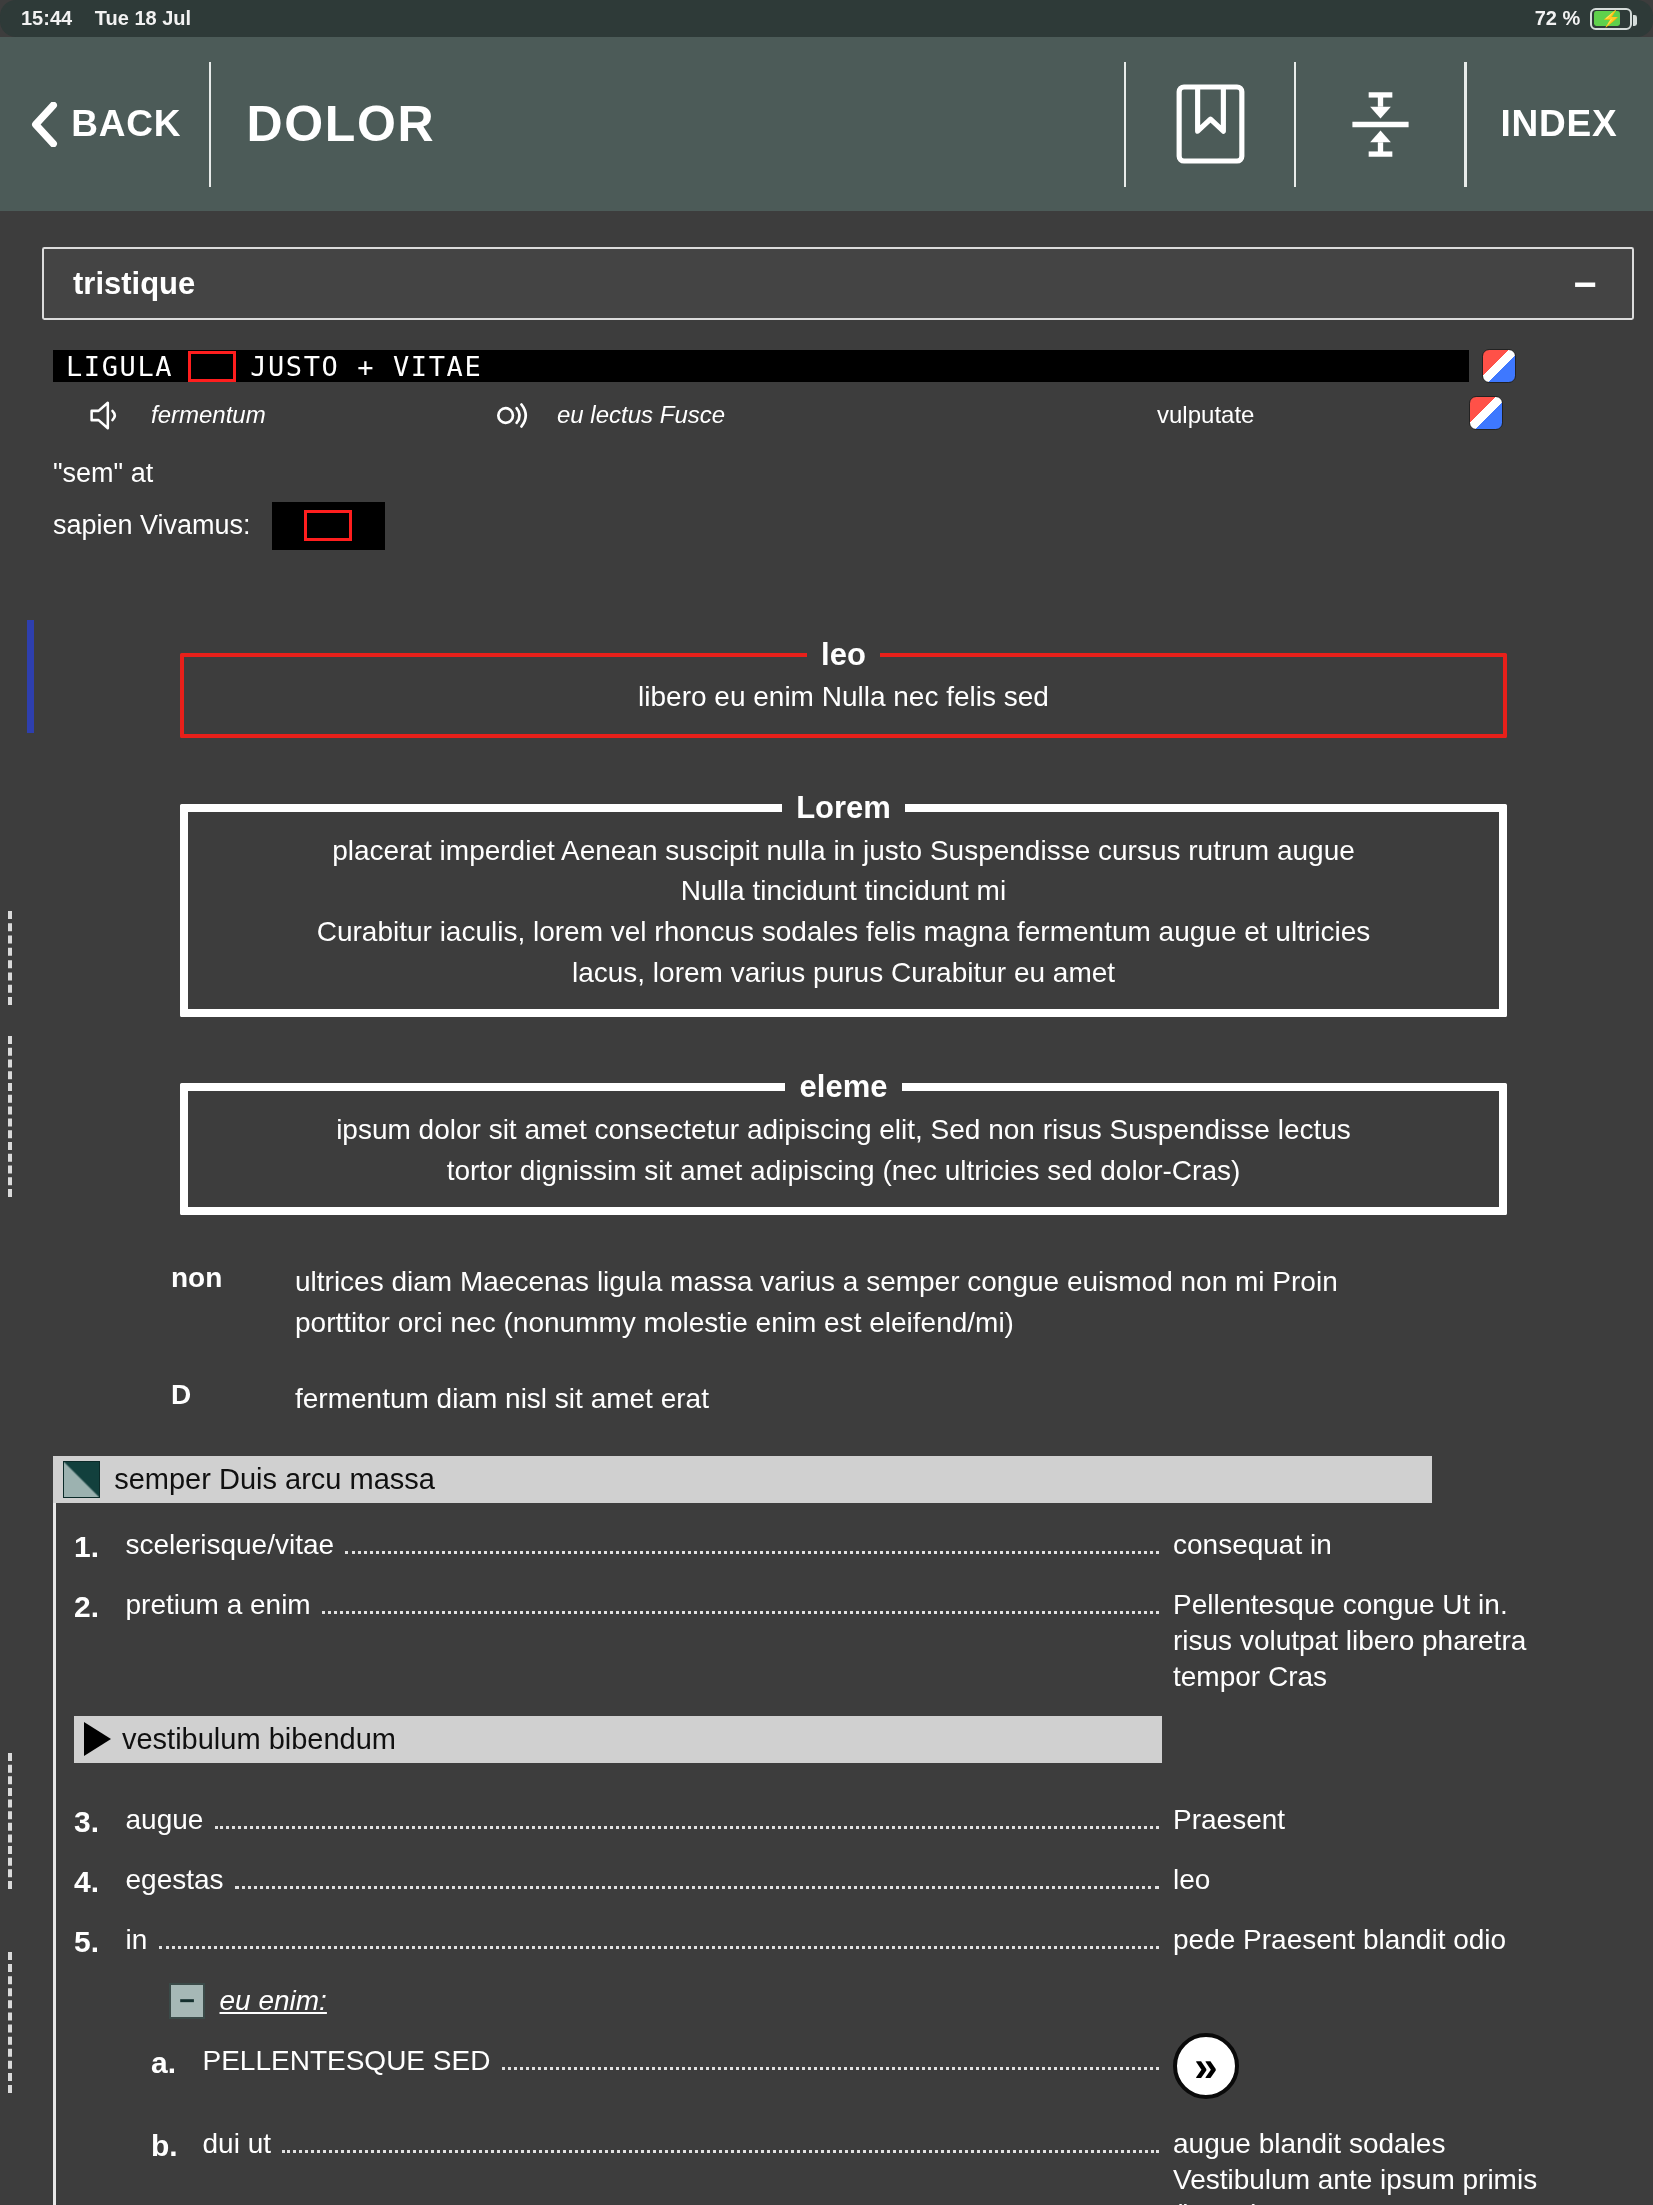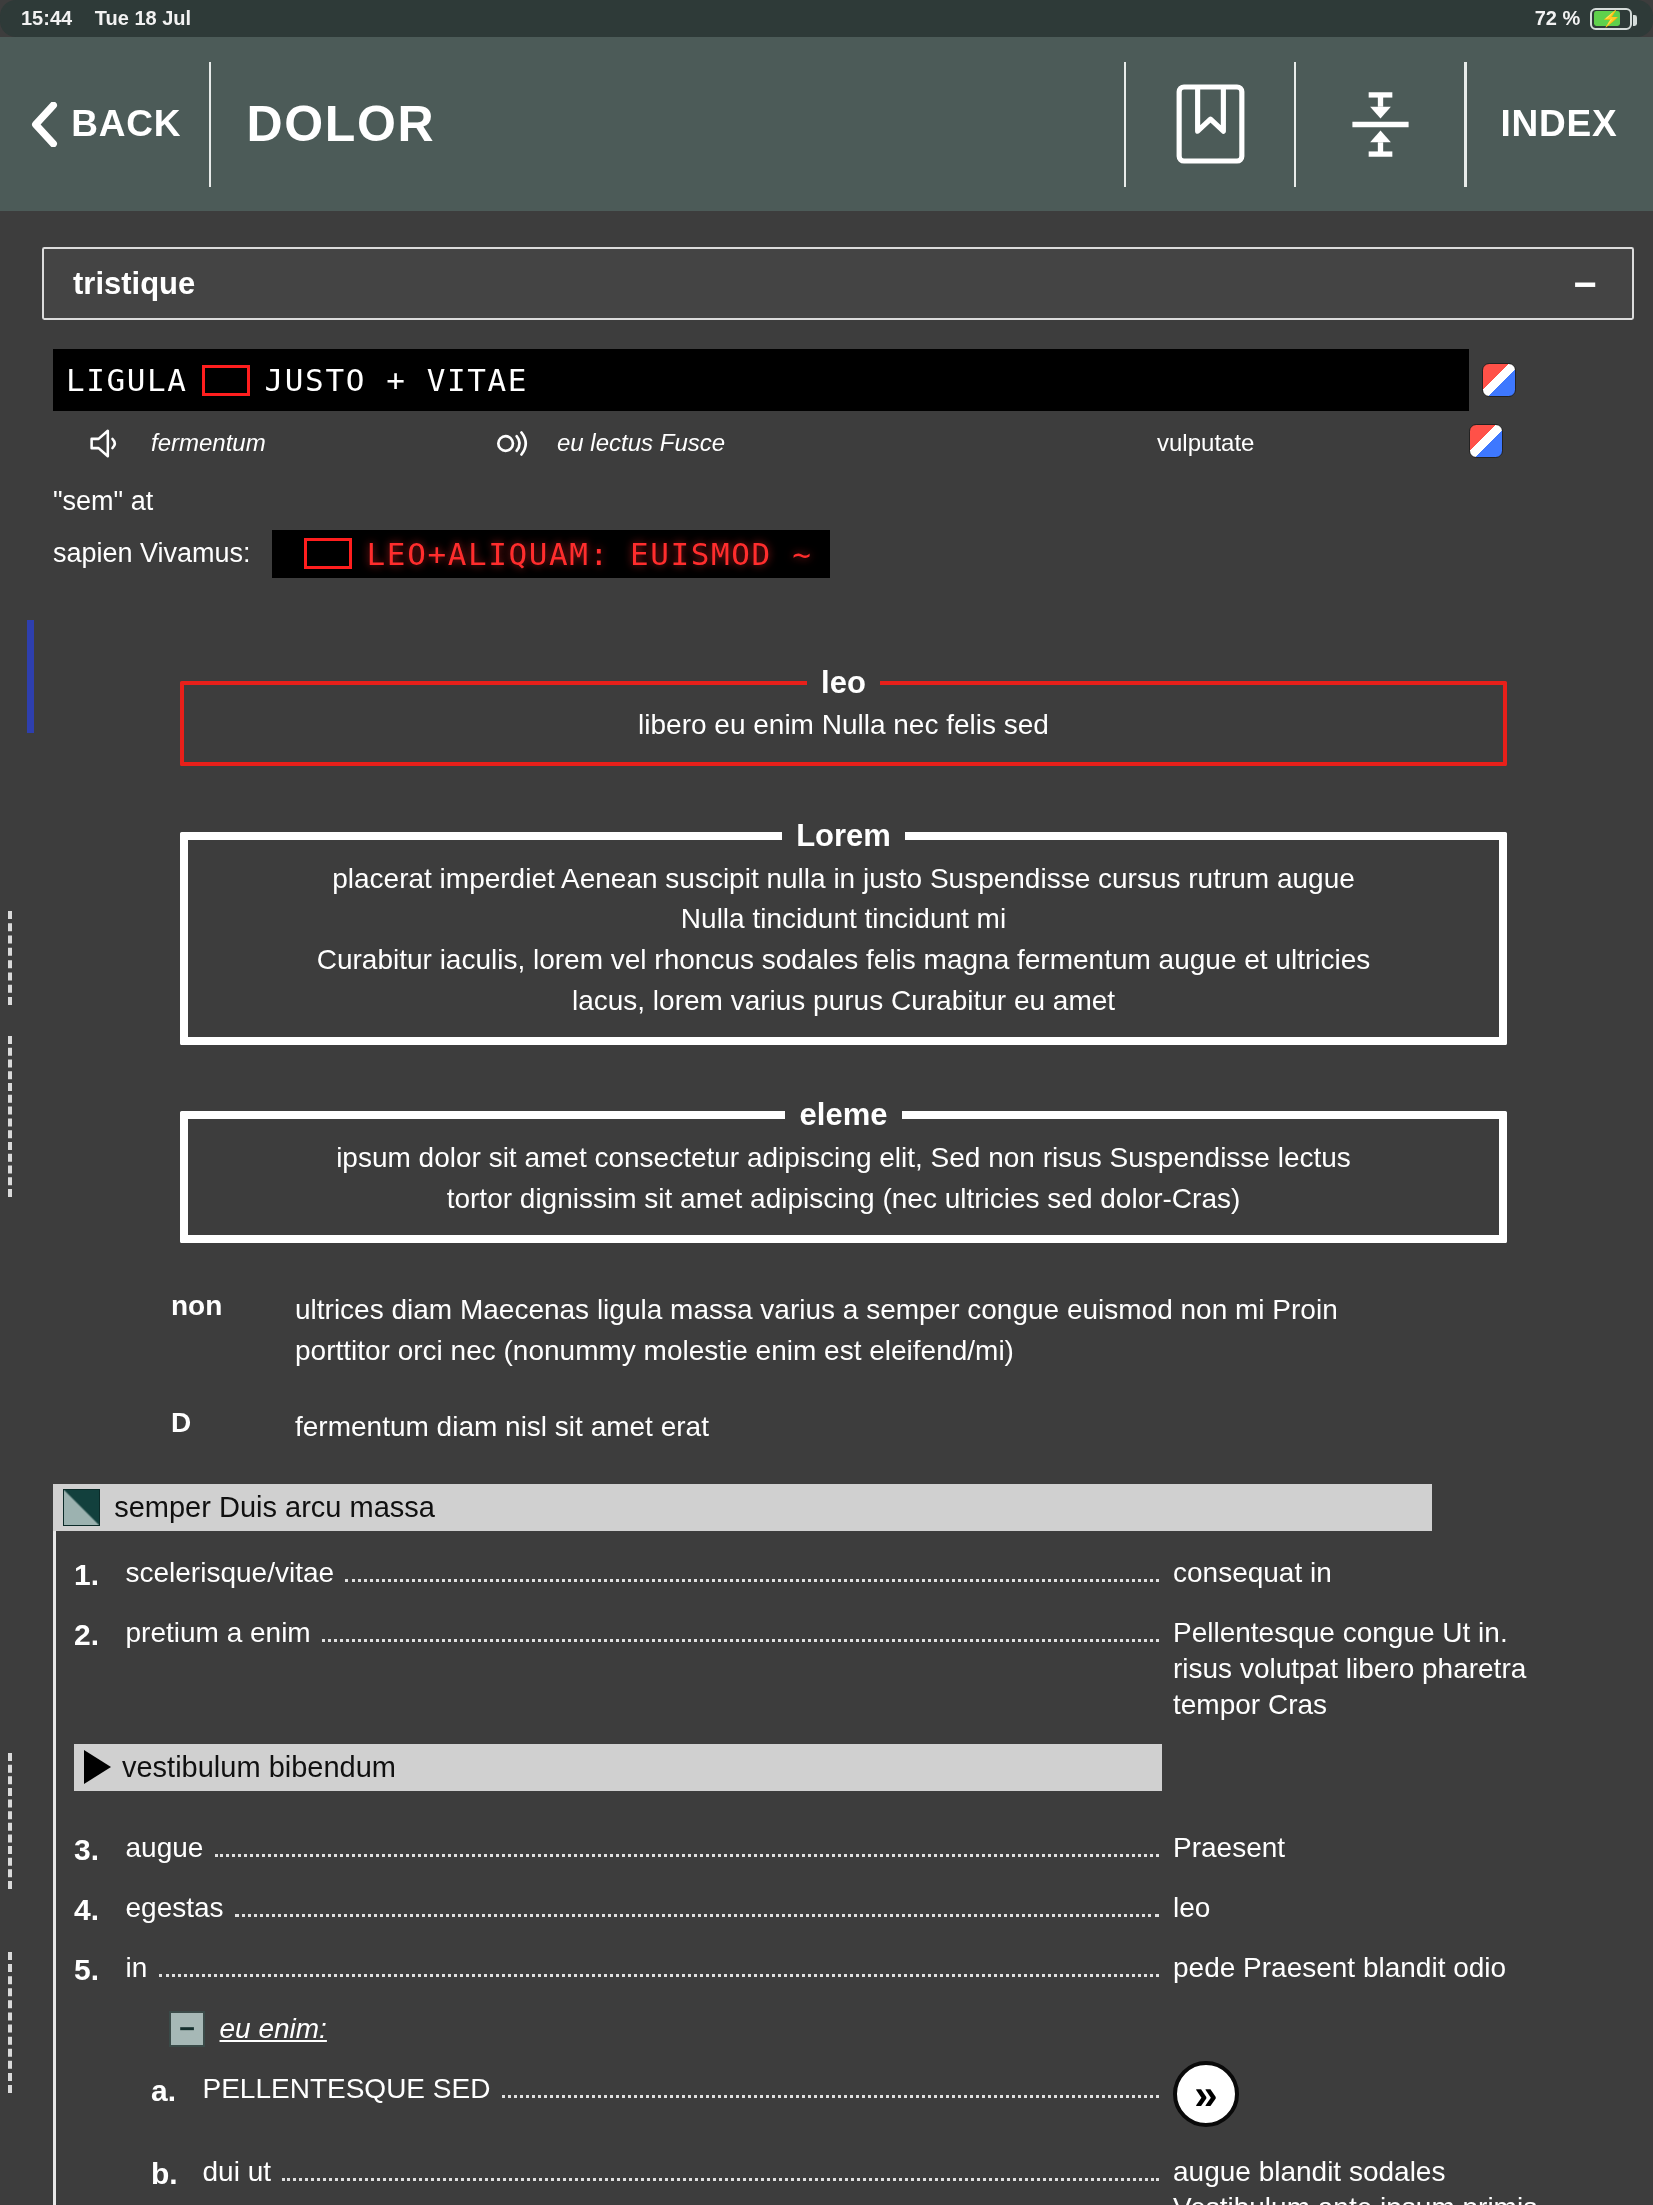--- a/index.html
+++ b/index.html
@@ -45,23 +45,23 @@
     border: 2.4px solid #dcdcdc; background: #444444; border-radius: 2.4px;
     display: flex; align-items: center; justify-content: space-between;
     padding: 0 29px;
   }
   .panel-title { font-size: 31px; font-weight: bold; }
   .panel-collapse { font-size: 40px; font-weight: bold; line-height: 1; cursor: pointer; padding: 0 6.5px; }
 
   
   .code-row { margin: 29px 0 0 53px; display: flex; align-items: center; }
   .code-bar {
-    background: #000; height: 62px; display: flex; align-items: center;
+    background: #000; height: 32px; display: flex; align-items: center;
     padding: 0 13px; font-family: "DejaVu Sans Mono", monospace;
-    font-size: 31px; letter-spacing: 1.6px; color: #fff; width: 1416px;
+    font-size: 27px; letter-spacing: 1.6px; color: #fff; width: 1416px;
   }
   .red-rect { width: 48px; height: 31px; border: 3.2px solid #ff1e1e; margin: 0 14.5px; flex: none; }
   .media-icon {
     width: 34px; height: 34px; border-radius: 7.3px; margin-left: 13px; flex: none;
     background: linear-gradient(135deg,#ff5148 0%,#ff5148 40%,#ffffff 40%,#ffffff 58%,#3e78ff 58%,#3e78ff 100%);
     border: 1.6px solid #222; cursor: pointer;
   }
 
   .media-row { margin: 9.7px 0 0 53px; position: relative; height: 47px; width: 1577px; }
   .media-row > * { position: absolute; }
@@ -252,21 +252,20 @@
   <span class="vulputate-label">vulputate</span>
   <span class="media-icon media-icon-2"></span>
 </div>
 
 <div class="sem-line">"sem" at</div>
 
 <div class="vivamus-row">
   <span>sapien Vivamus:</span>
   <div class="viv-bar">
     <span class="red-rect"></span>
-    <span>LEO+ALIQUAM: EUISMOD ~</span>
   </div>
 </div>
 
 <fieldset class="box-red">
   <legend>leo</legend>
   <div class="box-line">libero eu enim Nulla nec felis sed</div>
 </fieldset>
 
 <fieldset class="box-orange">
   <legend>Lorem</legend>

